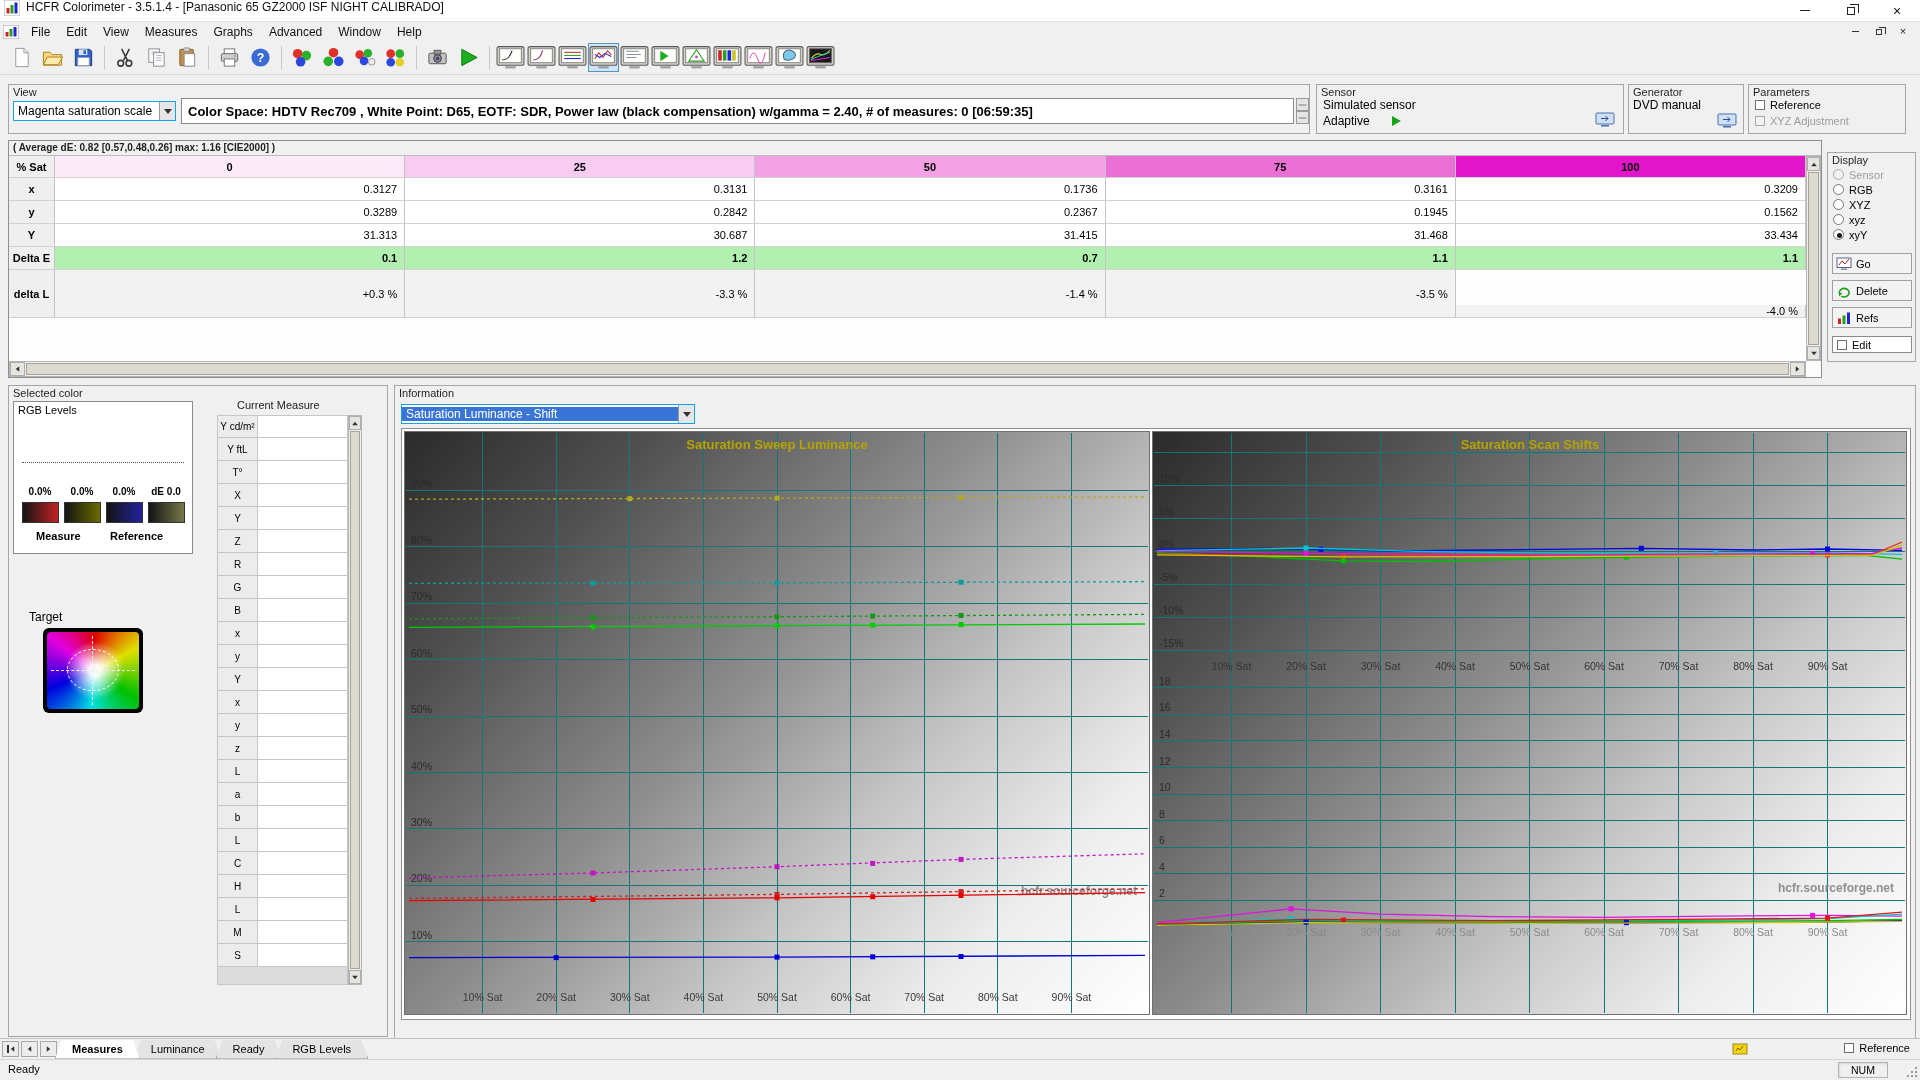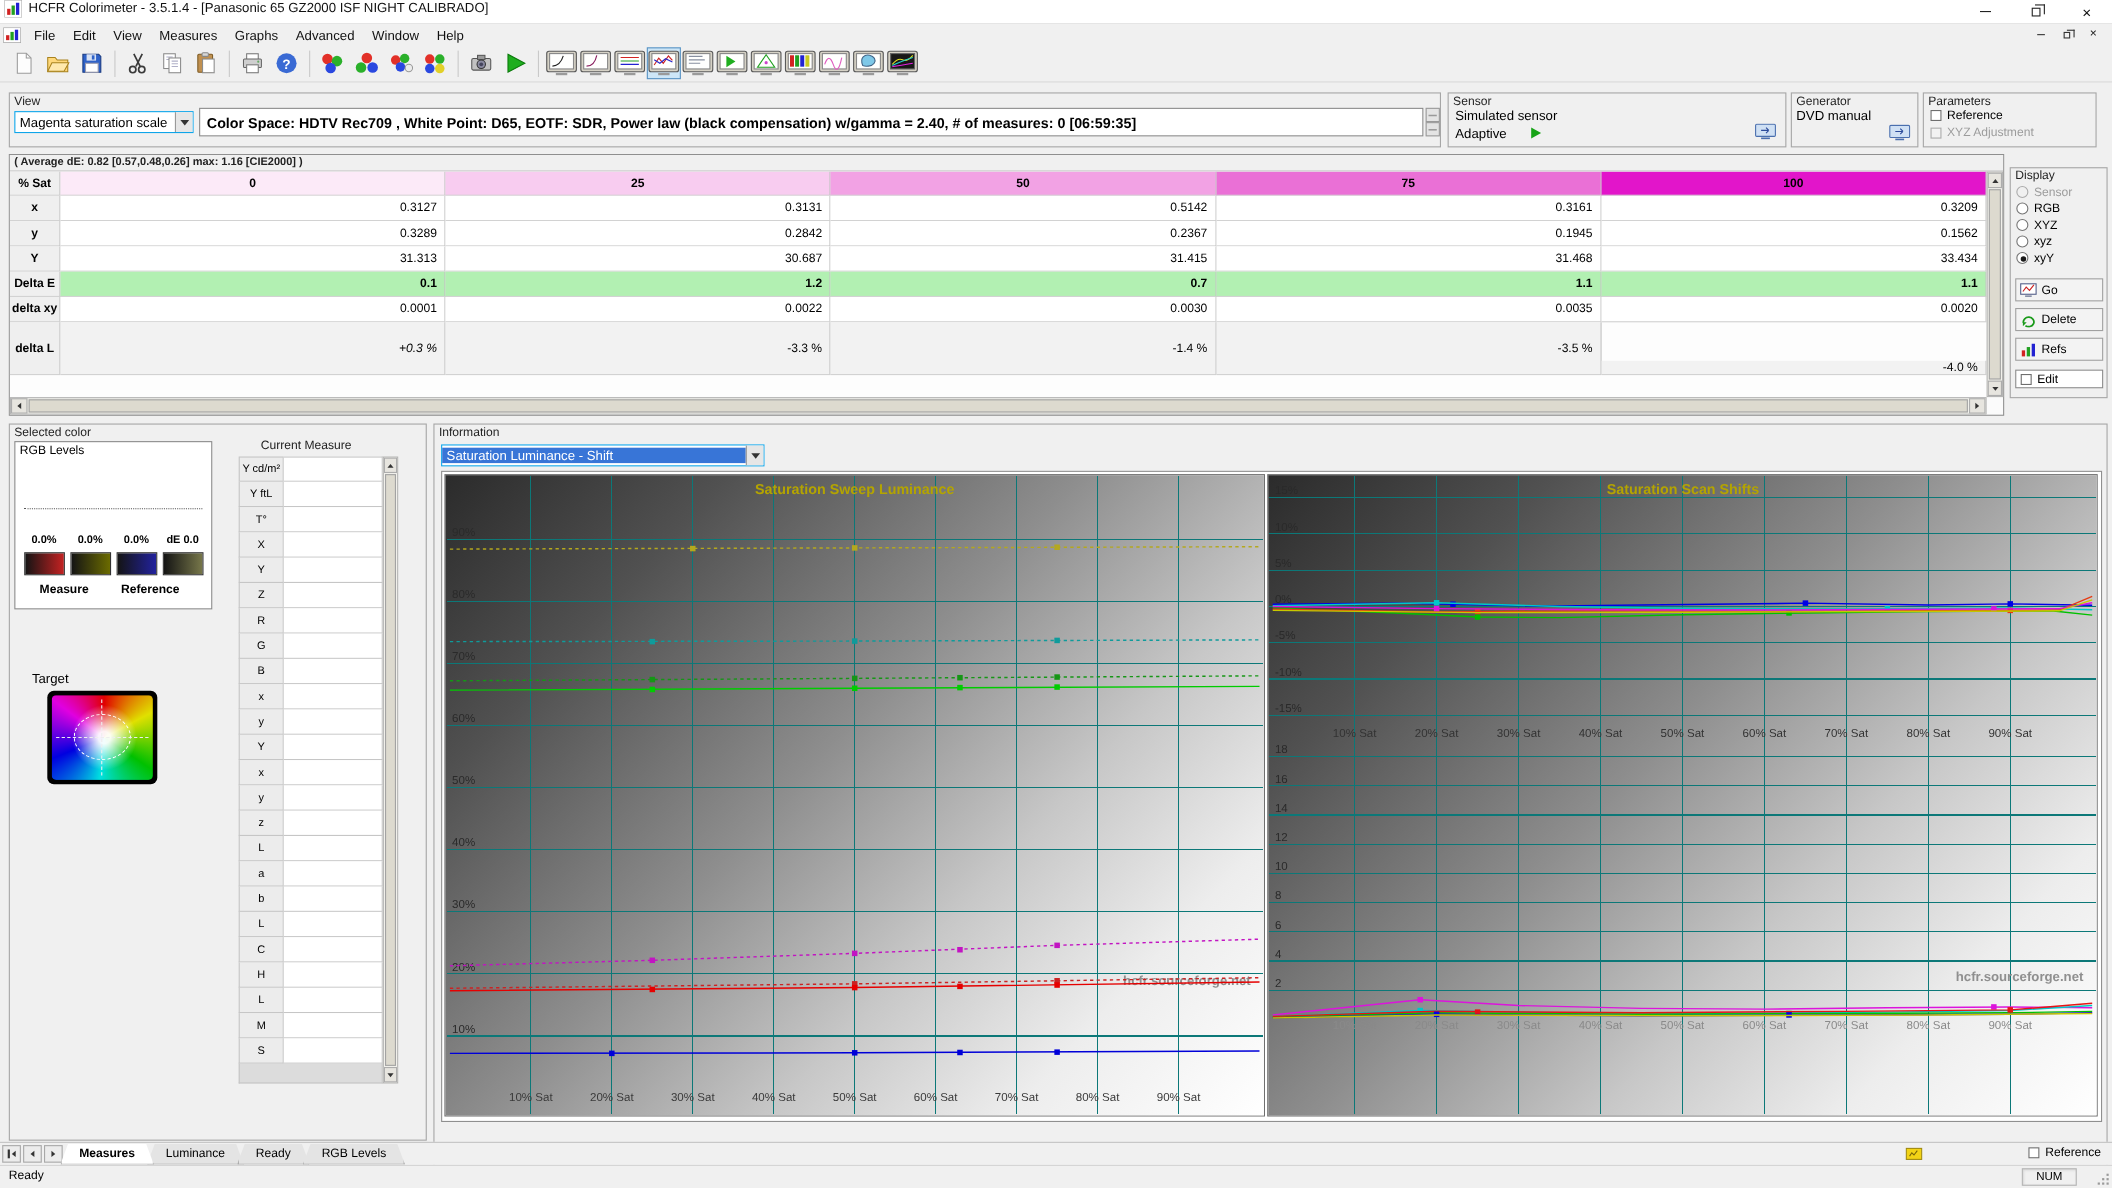--- a/index.html
+++ b/index.html
@@ -461,21 +461,21 @@
           <div class="mt-cell mt-colhead" style="background: rgb(252, 234, 248);">0</div>
           <div class="mt-cell mt-colhead" style="background: rgb(248, 204, 240);">25</div>
           <div class="mt-cell mt-colhead" style="background: rgb(242, 162, 228);">50</div>
           <div class="mt-cell mt-colhead" style="background: rgb(234, 112, 214);">75</div>
           <div class="mt-cell mt-colhead" style="background: rgb(226, 21, 202);">100</div>
         </div>
         <div class="mt-row">
           <div class="mt-cell mt-label">x</div>
           <div class="mt-cell mt-val">0.3127</div>
           <div class="mt-cell mt-val">0.3131</div>
-          <div class="mt-cell mt-val">0.5142</div>
+          <div class="mt-cell mt-val">0.1736</div>
           <div class="mt-cell mt-val">0.3161</div>
           <div class="mt-cell mt-val">0.3209</div>
         </div>
         <div class="mt-row">
           <div class="mt-cell mt-label">y</div>
           <div class="mt-cell mt-val">0.3289</div>
           <div class="mt-cell mt-val">0.2842</div>
           <div class="mt-cell mt-val">0.2367</div>
           <div class="mt-cell mt-val">0.1945</div>
           <div class="mt-cell mt-val">0.1562</div>
@@ -490,30 +490,22 @@
         </div>
         <div class="mt-row">
           <div class="mt-cell mt-label" style="font-weight: bold;">Delta E</div>
           <div class="mt-cell mt-val" style="background: rgb(178, 240, 178); font-weight: bold;">0.1</div>
           <div class="mt-cell mt-val" style="background: rgb(178, 240, 178); font-weight: bold;">1.2</div>
           <div class="mt-cell mt-val" style="background: rgb(178, 240, 178); font-weight: bold;">0.7</div>
           <div class="mt-cell mt-val" style="background: rgb(178, 240, 178); font-weight: bold;">1.1</div>
           <div class="mt-cell mt-val" style="background: rgb(178, 240, 178); font-weight: bold;">1.1</div>
         </div>
         <div class="mt-row">
-          <div class="mt-cell mt-label">delta xy</div>
-          <div class="mt-cell mt-val">0.0001</div>
-          <div class="mt-cell mt-val">0.0022</div>
-          <div class="mt-cell mt-val">0.0030</div>
-          <div class="mt-cell mt-val">0.0035</div>
-          <div class="mt-cell mt-val">0.0020</div>
-        </div>
-        <div class="mt-row">
           <div class="mt-cell mt-label">delta L</div>
-          <div class="mt-cell mt-val" style="background: rgb(242, 242, 242); font-style: italic;">+0.3 %</div>
+          <div class="mt-cell mt-val" style="background: rgb(242, 242, 242);">+0.3 %</div>
           <div class="mt-cell mt-val" style="background: rgb(242, 242, 242);">-3.3 %</div>
           <div class="mt-cell mt-val" style="background: rgb(242, 242, 242);">-1.4 %</div>
           <div class="mt-cell mt-val" style="background: rgb(242, 242, 242);">-3.5 %</div>
           <div class="mt-cell mt-val" style="background: rgb(242, 242, 242); margin-top: 35px;">-4.0 %</div>
         </div>
       </div>
     <div class="sb sbv" id="mt-vscroll">
       <span class="arr">
           <span class="arr-u arr-sm"></span>
         </span>

